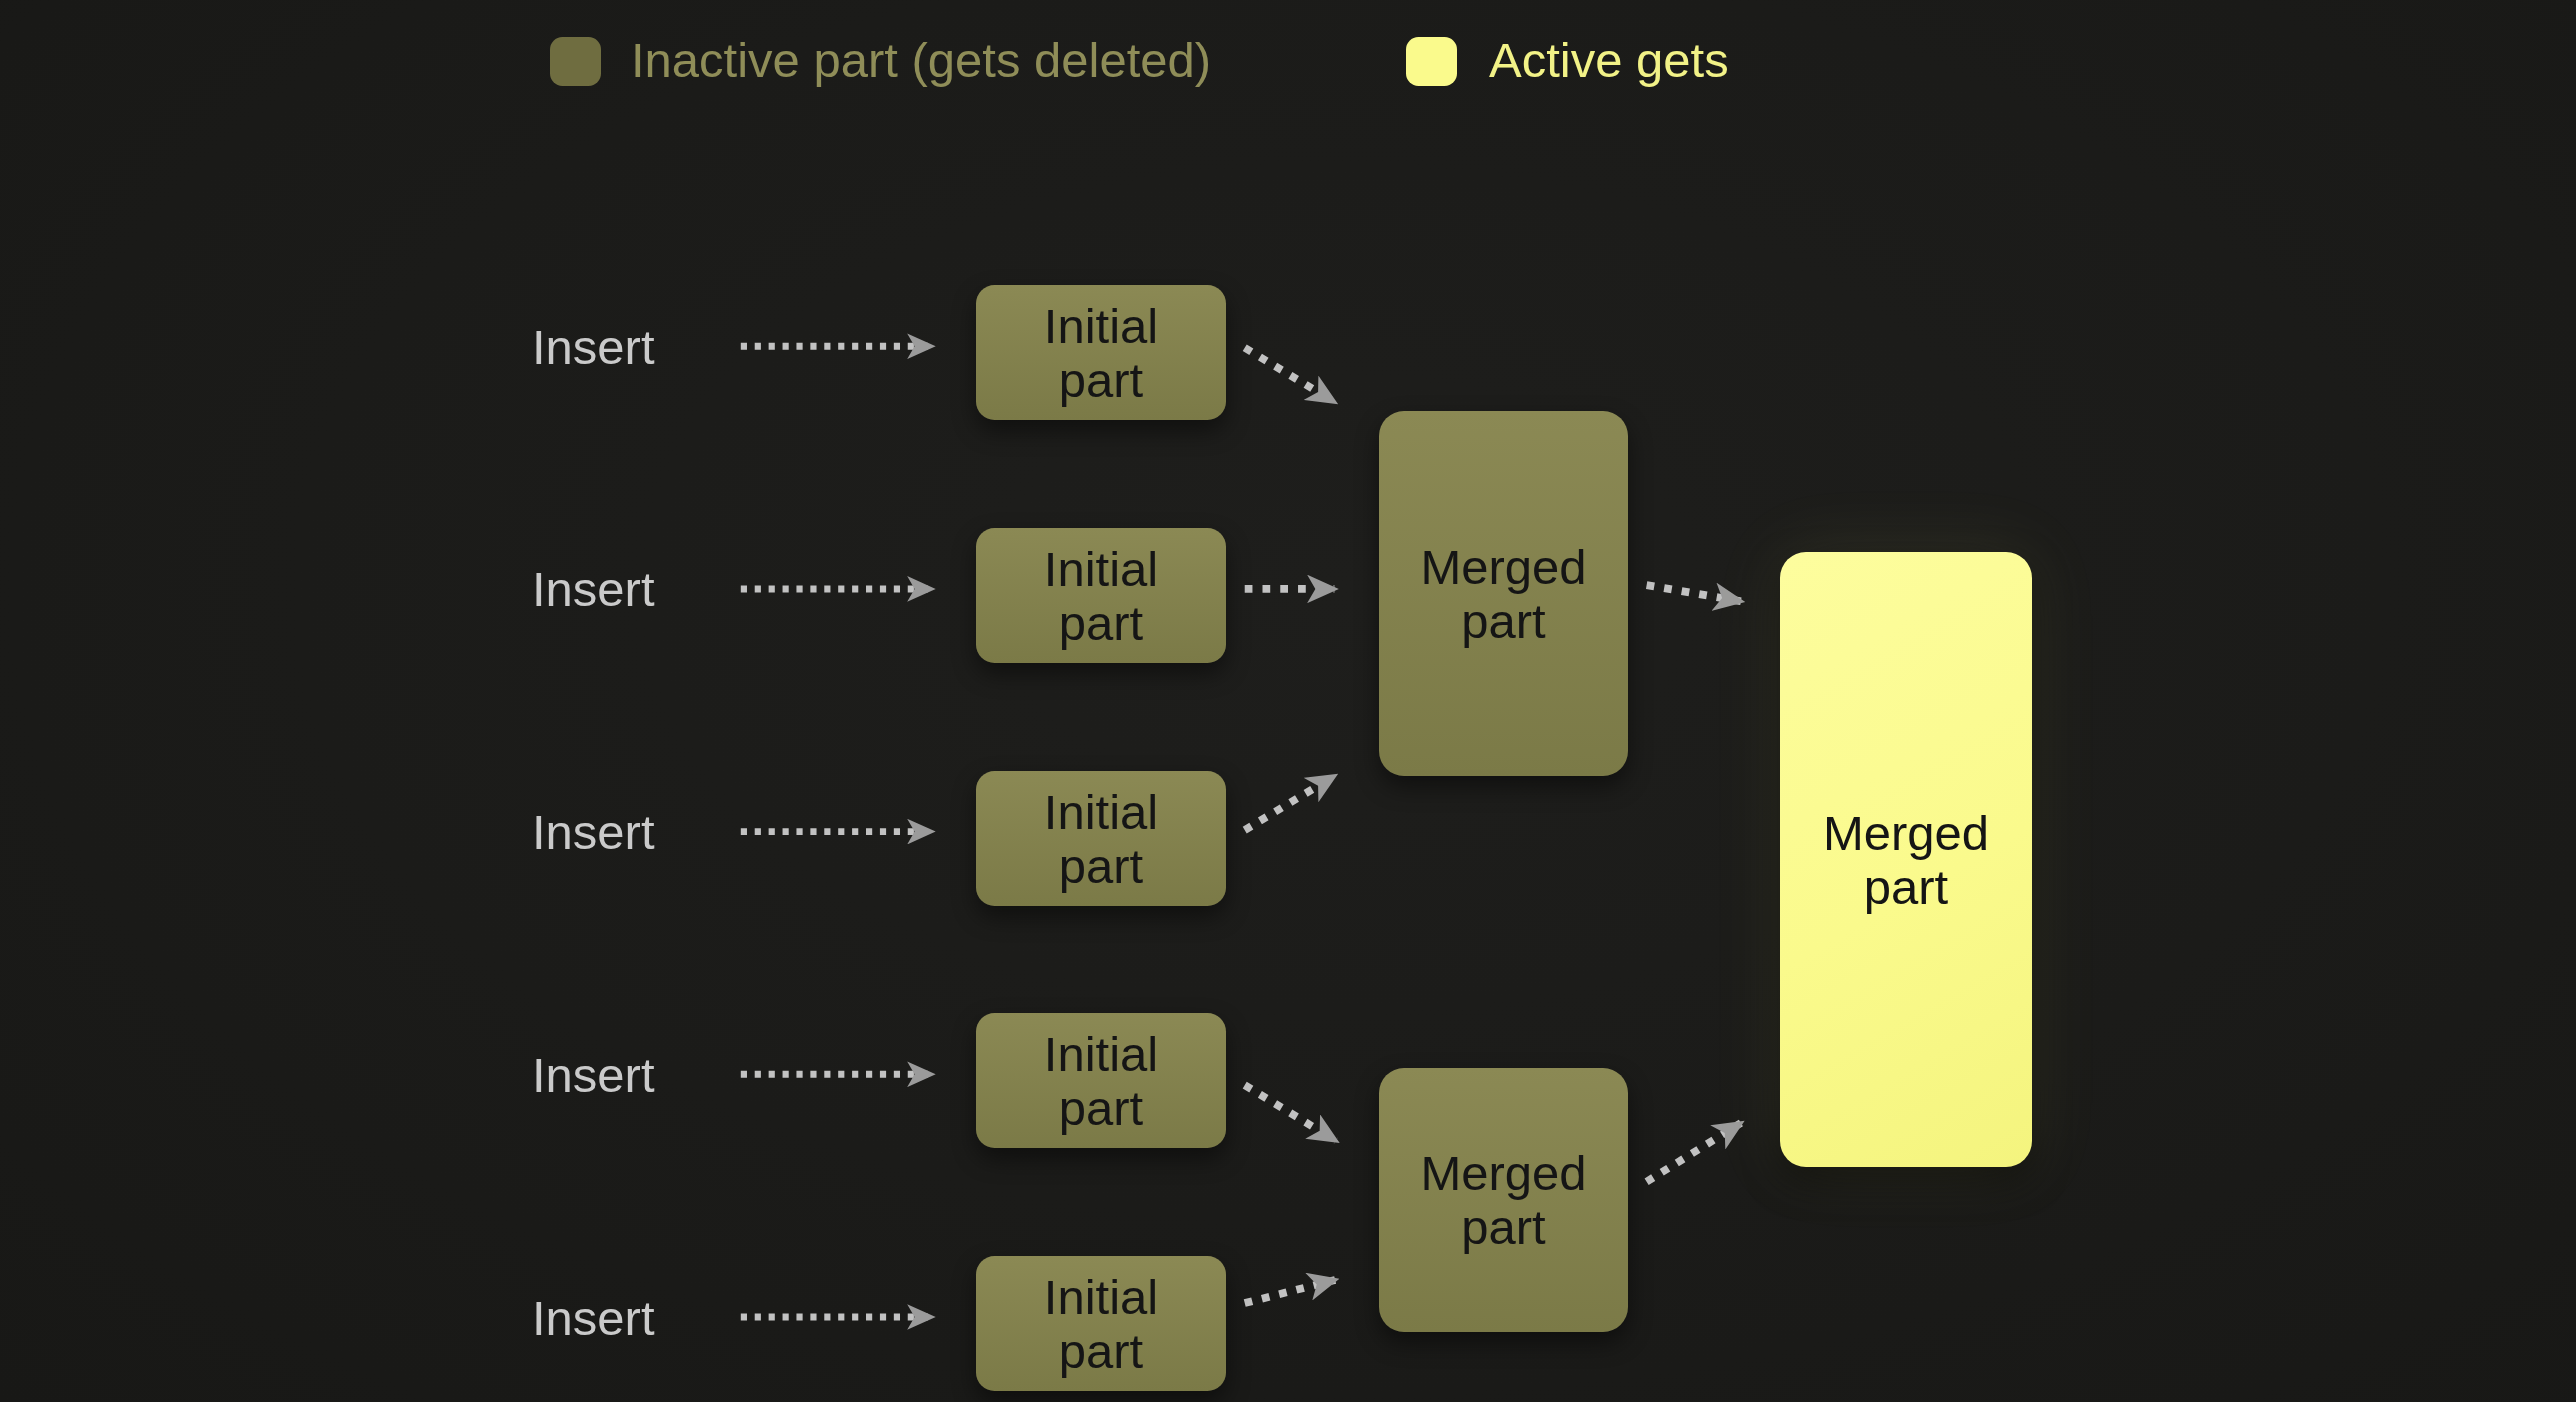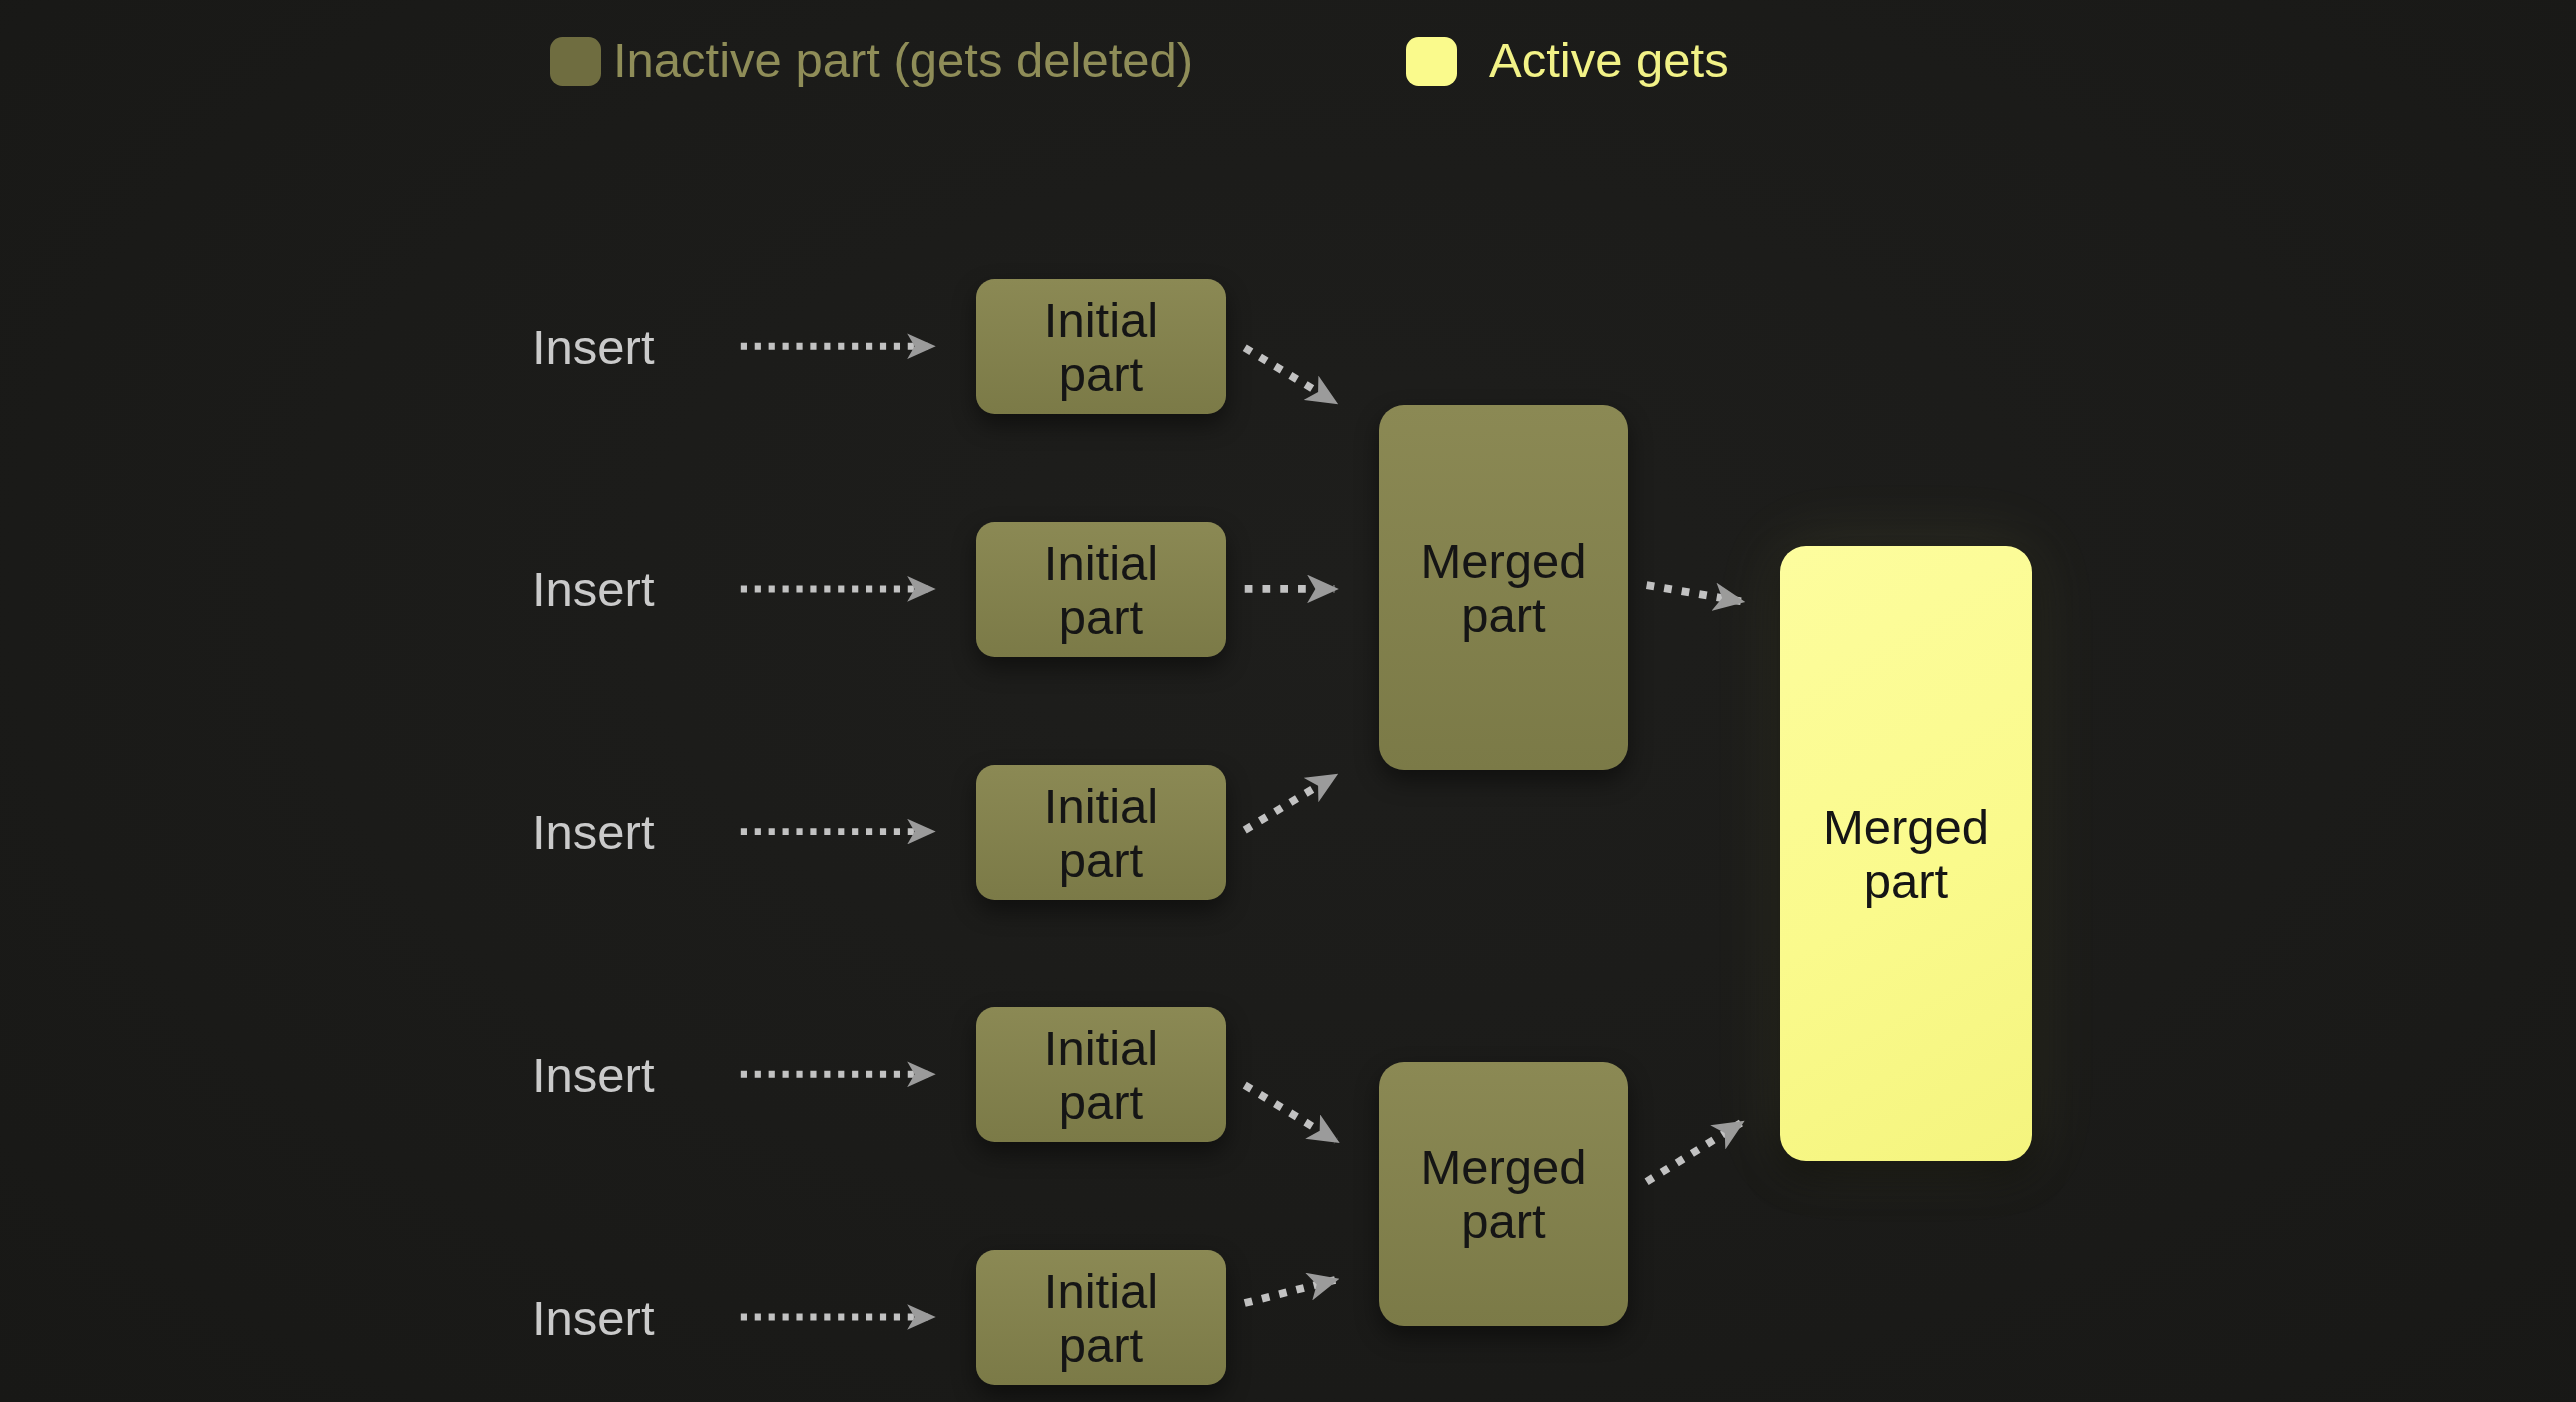--- a/index.html
+++ b/index.html
@@ -13,38 +13,39 @@
 
   
   .legend-swatch{
     position:absolute;top:37px;width:51px;height:49px;border-radius:12.4px;
   }
   .legend-swatch.inactive{left:550px;background:var(--inactive-legend-swatch);}
   .legend-swatch.active{left:1406px;background:var(--active-fill);}
   .legend-label{
     position:absolute;top:34px;font-size:49px;line-height:53px;white-space:nowrap;
   }
-  .legend-label.inactive{left:613px;color:var(--inactive-text);}
+  .legend-label.inactive{left:631px;color:var(--inactive-text);}
   .legend-label.active{left:1489px;color:var(--active-text);}
 
   
   .insert-label{
     position:absolute;left:532px;width:178px;
     color:var(--insert-text);font-size:49px;line-height:56px;
   }
   .insert-label.r1{top:319px;} .insert-label.r2{top:561px;}
   .insert-label.r3{top:804px;} .insert-label.r4{top:1047px;}
   .insert-label.r5{top:1290px;}
 
   
   .node{
     position:absolute;display:flex;align-items:center;justify-content:flex-end;
     text-align:center;color:var(--node-text);
     font-size:49px;line-height:54px;
     box-shadow:0 10.8px 23px rgba(0,0,0,.45);
+    margin-top:6px;
   }
   .node.olive{background:linear-gradient(180deg,var(--inactive-fill) 0%,var(--inactive-fill-dark) 100%);}
   .node.yellow{
     background:linear-gradient(150deg,#fdfd9e 0%,var(--active-fill) 55%,#f4f47e 100%);
     box-shadow:0 0 70px rgba(250,250,140,.10), 0 14px 34px rgba(0,0,0,.5);
   }
   .initial{left:976px;width:250px;height:135px;border-radius:18.6px;}
   .initial.r1{top:279px;} .initial.r2{top:522px;}
   .initial.r3{top:765px;} .initial.r4{top:1007px;}
   .initial.r5{top:1250px;}

